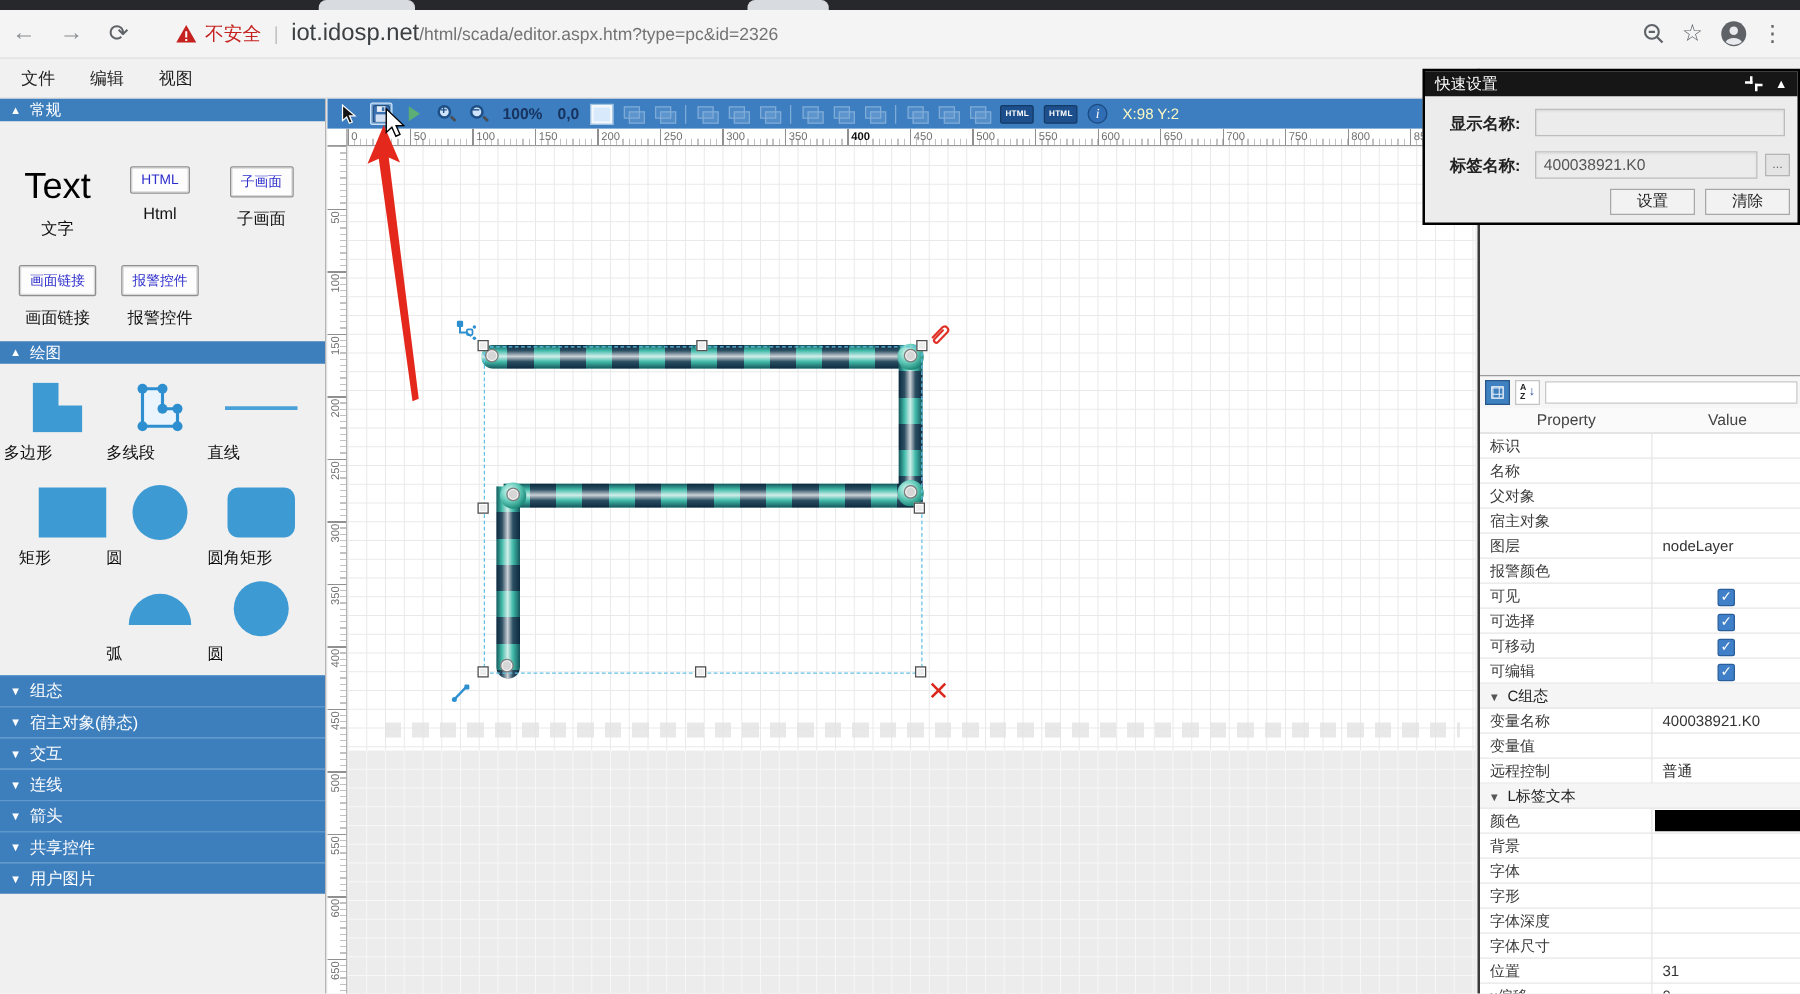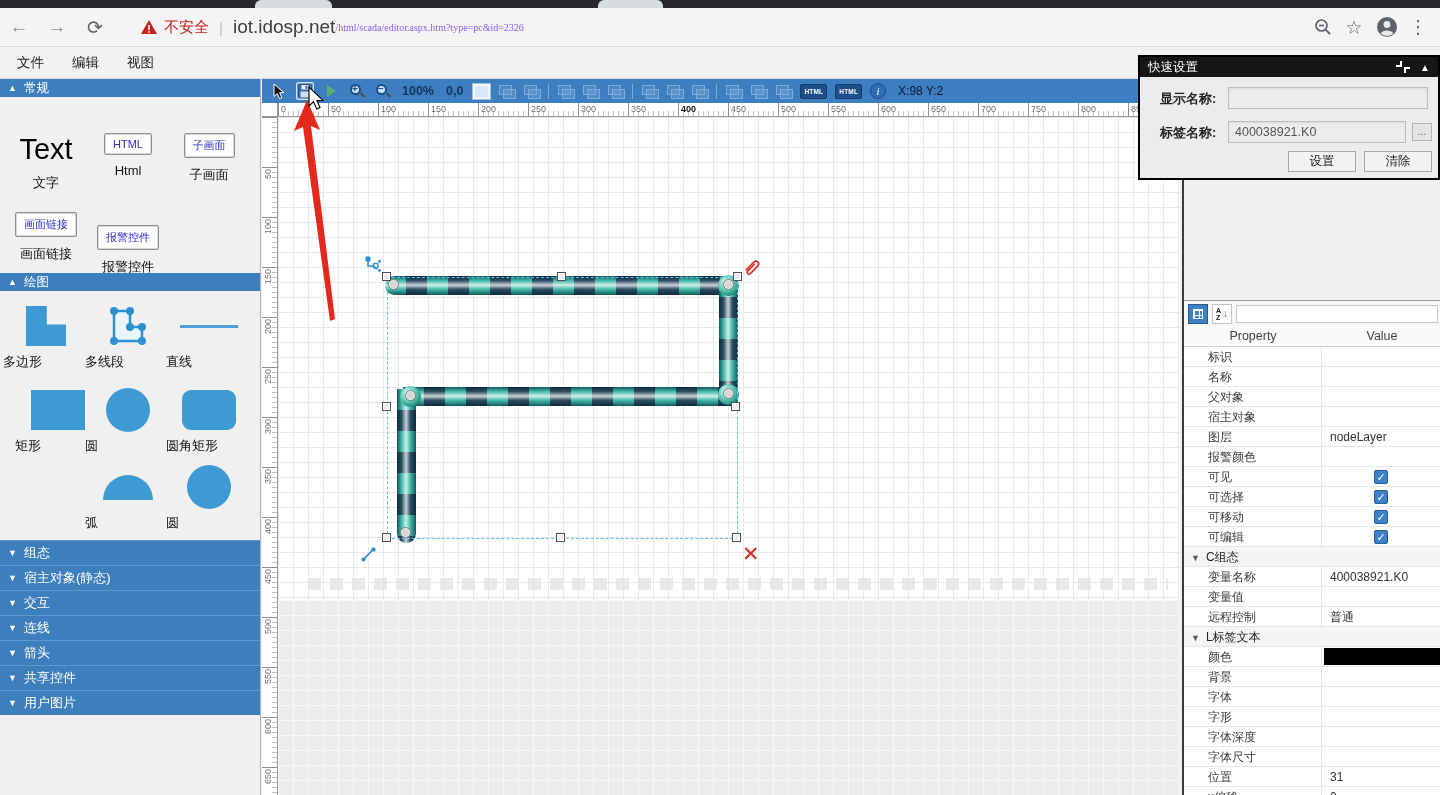--- a/index.html
+++ b/index.html
@@ -11,21 +11,21 @@
   .tabstrip { position:absolute; left:0; top:0; width:1440px; height:8px; background:#26282b; }
   .tab-hint { position:absolute; top:0; height:8px; background:#d8dbe0; border-radius:6px 6px 0 0; }
   .browser-bar { position:absolute; left:0; top:8px; width:1440px; height:39px; background:#f4f4f4; border-bottom:1px solid #dcdcdc; display:flex; align-items:center; }
   .nav-ic { width:38px; text-align:center; font-size:19px; color:#8a8d91; cursor:default; }
   .nav-ic.dark { color:#5f6368; }
   .addr { display:flex; align-items:center; margin-left:26px; flex:1; min-width:0; }
   .warn-tri { width:18px; height:16px; margin-right:6px; }
   .warn-txt { color:#c5221f; font-size:15px; margin-right:10px; }
   .addr-sep { color:#c0c0c0; font-size:15px; margin-right:10px; }
   .url-domain { color:#3c4043; font-size:19px; }
-  .url-path { color:#8b5cf6; font-size:10px;font-family:Liberation Serif, serif; }
+  .url-path { color:#737373; font-size:14px; }
   .bar-right { display:flex; align-items:center; gap:9px; padding-right:12px; }
   .star { font-size:19px; color:#5f6368; width:24px; text-align:center; }
   .dots { font-size:18px; color:#5f6368; width:20px; text-align:center; letter-spacing:0; }
 
   
   .menubar { position:absolute; left:0; top:47px; width:1440px; height:32px; background:#f1f1f1; border-bottom:1px solid #dadada; display:flex; align-items:center; }
   .menu-item { font-size:13.5px; color:#222; padding:0 14px; height:100%; display:flex; align-items:center; cursor:default; }
   .menu-item:first-child { padding-left:17px; }
 
   
@@ -61,21 +61,21 @@
   .mag .handle { position:absolute; left:10px; top:10px; width:5px; height:2px; background:#1d4f86; transform:rotate(45deg); }
   .mag .sym { position:absolute; left:2px; top:-1px; width:7px; text-align:center; font-size:10px; font-weight:bold; color:#1d4f86; }
   .tb-txt { color:#17325e; font-size:12.5px; font-weight:bold; padding:0 2px; }
   .tb-sq { width:17px; height:15px; background:#d7e9fa; border:2px solid #f2f7fc; outline:1px solid #9dc2e2; }
   .tb-sep { width:1px; height:15px; background:rgba(255,255,255,.35); flex:0 0 auto; }
   .dis { position:relative; width:17px; height:14px; opacity:.42; flex:0 0 auto; }
   .dis:before { content:""; position:absolute; left:1px; top:1px; width:11px; height:8px; border:1px solid #dcebfb; background:rgba(220,235,250,.25); }
   .dis:after { content:""; position:absolute; left:5px; top:5px; width:11px; height:8px; border:1px solid #dcebfb; background:rgba(220,235,250,.35); }
   .html-badge { background:#1d4f8c; border:1px solid #153a66; color:#fff; font-size:6.5px; font-weight:bold; border-radius:2px; padding:3px 3px; letter-spacing:.2px; flex:0 0 auto; }
   .info-ic { width:16px; height:16px; border-radius:50%; background:#2f6db5; border:1px solid #1c4a80; color:#fff; font-size:11px; font-style:italic; font-family:"Liberation Serif",serif; display:flex; align-items:center; justify-content:center; flex:0 0 auto; }
-  .coords { color:#0f172a; font-size:12px; padding-left:4px; }
+  .coords { color:#fef9c3; font-size:12px; padding-left:4px; }
 
   
   .ruler-corner { position:absolute; left:262px; top:103px; width:16px; height:14px; background:#fff; border-right:1px solid #999; border-bottom:1px solid #999; }
   .h-ruler { position:absolute; left:278px; top:103px; width:902px; height:14px; background:
       repeating-linear-gradient(90deg,#909090 0 1px,transparent 1px 50px),
       repeating-linear-gradient(90deg,#c2c2c2 0 1px,transparent 1px 5px) left bottom/100% 5px no-repeat #fff;
       border-bottom:1px solid #999; overflow:hidden; }
   .hlab { position:absolute; top:1px; font-size:9px; color:#707070; }
   .hlab.hot { color:#111; font-weight:bold; }
   .v-ruler { position:absolute; left:262px; top:117px; width:16px; height:678px; background:
@@ -117,21 +117,21 @@
       linear-gradient(#fff 1px,transparent 1px), linear-gradient(90deg,#fff 1px,transparent 1px) #3f80c0; background-size:5px 5px; border:1px solid #fff; }
   .pgt-az { width:20px; height:20px; background:#fff; border:1px solid #c4c4c4; position:relative; font-size:7px; font-weight:bold; color:#222; line-height:1; padding:2px 0 0 3px; }
   .pgt-az .ar { position:absolute; right:3px; top:4px; color:#334f9c; font-size:10px; }
   .pgt-filter { flex:1; height:18px; margin-right:4px; background:#fff; border:1px solid #c8c8c8; }
   .pg-header { position:absolute; left:0; top:271px; width:258px; height:21px; background:#fafafa; border-bottom:1px solid #cfcfcf; font-size:12.5px; color:#444; }
   .pg-header .hp { position:absolute; left:0; width:138px; text-align:center; top:3px; }
   .pg-header .hv { position:absolute; left:138px; width:120px; text-align:center; top:3px; }
   #pg-rows { position:absolute; left:0; top:292px; width:258px; height:448px; background:#fff; overflow:hidden; }
   .pg-row { position:relative; height:20px; border-bottom:1px solid #e6e6e6; }
   .pg-cell { position:absolute; top:0; height:20px; font-size:12px; color:#3a3a3a; line-height:20px; white-space:nowrap; overflow:hidden; }
-  .pg-label { left:0; width:138px; padding-left:24px; border-right:1px solid #e6e6e6; }
+  .pg-label { left:0; width:138px; padding-left:8px; border-right:1px solid #e6e6e6; }
   .pg-value { left:138px; width:120px; padding-left:8px; color:#333; }
   .pg-section { background:#f5f5f5; font-size:12px; color:#222; line-height:20px; }
   .pg-section .tri { color:#555; font-size:9px; padding:0 6px 0 7px; }
   .cb { display:inline-block; width:14px; height:14px; margin-top:2px; margin-left:44px; background:#3f80c8; border:1px solid #2a5e9a; border-radius:2px; color:#fff; font-size:11px; font-weight:bold; line-height:13px; text-align:center; }
   .swatch { display:inline-block; position:absolute; left:2px; top:1px; width:116px; height:17px; }
 
   
   .quick-panel { position:absolute; left:1138px; top:55px; width:302px; height:125px; border:2px solid #000; background:#ececec; z-index:40; }
   .qp-title { height:20px; background:#161616; color:#fff; font-size:12.5px; display:flex; align-items:center; padding:0 8px; }
   .qp-title .t { flex:1; }
@@ -213,21 +213,21 @@
         <div class="cap">Html</div>
       </div>
       <div class="gi" style="left:173px;top:36px;width:72px;">
         <span class="mini-btn">子画面</span>
         <div class="cap">子画面</div>
       </div>
       <div class="gi" style="left:8px;top:115px;width:76px;">
         <span class="mini-btn">画面链接</span>
         <div class="cap">画面链接</div>
       </div>
-      <div class="gi" style="left:92px;top:128px;width:72px;">
+      <div class="gi" style="left:92px;top:115px;width:72px;">
         <span class="mini-btn">报警控件</span>
         <div class="cap">报警控件</div>
       </div>
     </div>
     <div class="sec-head" style="height:18px;">
       <span class="tri">▲</span>
       <span>绘图</span>
     </div>
     <div class="draw-body">
       <div class="di" style="left:3px;top:14px;">

